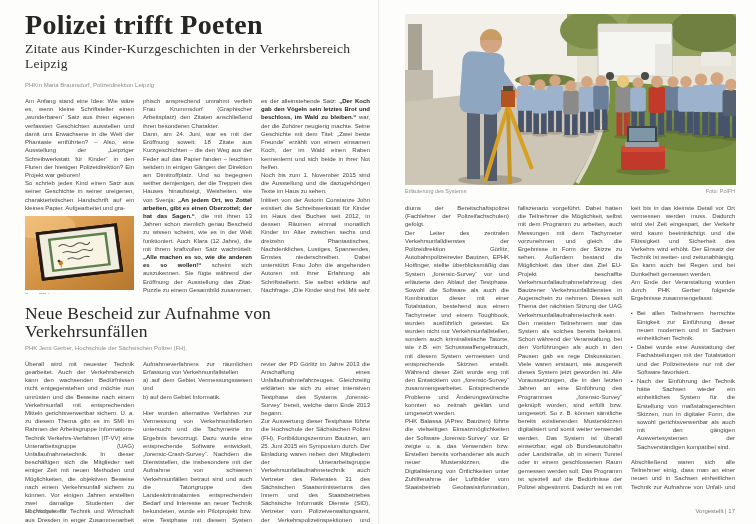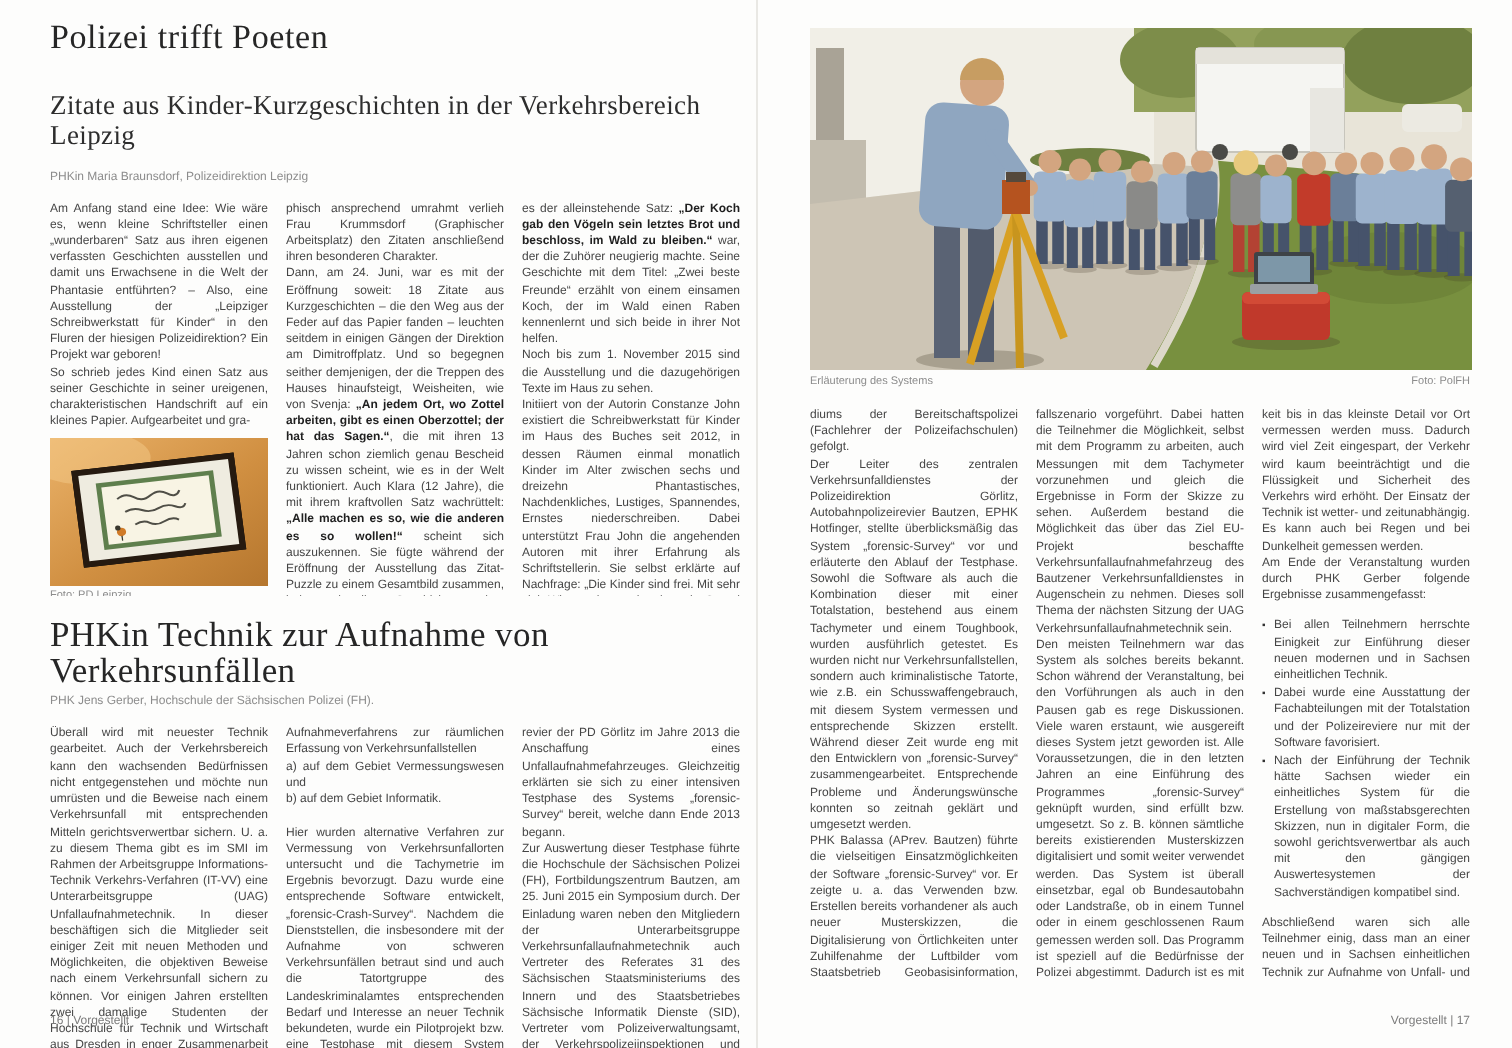--- a/index.html
+++ b/index.html
@@ -10,22 +10,22 @@
     font-family:"Liberation Sans","DejaVu Sans",sans-serif;
     color:#434343;
   }
   .spread { display:flex; width:756px; height:524px; }
   .page { width:378px; height:524px; position:relative; overflow:hidden; background:#fdfdfc; }
   .page-left  { padding:10px 8px 0 25px; }
   .page-right { padding:14px 21px 0 26px; border-left:1px solid #e9e8e4; }
 
   .title-main {
     font-family:"Liberation Serif","DejaVu Serif",serif;
-    font-weight:400; font-size:17px; letter-spacing:.3px;
-    color:#262626; margin:0 0 18px 0; line-height:1.05;
+    font-weight:700; font-size:28px; letter-spacing:.3px;
+    color:#262626; margin:0 0 3px 0; line-height:1.05;
   }
   .subtitle {
     font-family:"Liberation Serif","DejaVu Serif",serif;
     font-weight:500; font-size:13.5px; letter-spacing:.2px;
     color:#2d2d2d; margin:0 0 10px 0; line-height:1.1;
   }
   .title-second {
     font-family:"Liberation Serif","DejaVu Serif",serif;
     font-weight:500; font-size:17.5px; letter-spacing:.2px;
     color:#262626; margin:10px 0 4px 0; line-height:1.05;
@@ -114,21 +114,21 @@
         </div>
         <div class="col">
           <p><span>es der alleinstehende Satz: </span><span class="seg-bold">„Der Koch gab den Vögeln sein letztes Brot und beschloss, im Wald zu bleiben.“</span><span> war, der die Zuhörer neugierig machte. Seine Geschichte mit dem Titel: „Zwei beste Freunde“ erzählt von einem einsamen Koch, der im Wald einen Raben kennenlernt und sich beide in ihrer Not helfen.
 Noch bis zum 1. November 2015 sind die Ausstellung und die dazugehörigen Texte im Haus zu sehen.
 Initiiert von der Autorin Constanze John existiert die Schreibwerkstatt für Kinder im Haus des Buches seit 2012, in dessen Räumen einmal monatlich Kinder im Alter zwischen sechs und dreizehn Phantastisches, Nachdenkliches, Lustiges, Spannendes, Ernstes niederschreiben. Dabei unterstützt Frau John die angehenden Autoren mit ihrer Erfahrung als Schriftstellerin. Sie selbst erklärte auf Nachfrage: „Die Kinder sind frei. Mit sehr viel Witz und manchmal auch Grusel werden wichtige Dinge angesprochen.“ Infos auch im Internet bei </span></p>
         </div>
       </div>
     </article>
 
     <article>
-      <h1 class="title-second">PHKin Technik zur Aufnahme von Verkehrsunfällen</h1>
+      <h1 class="title-second">Neue Bescheid zur Aufnahme von Verkehrsunfällen</h1>
       <div class="byline">PHK Jens Gerber, Hochschule der Sächsischen Polizei (FH).</div>
       <div class="cols cols-a2">
         <div class="col">
           <p><span>Überall wird mit neuester Technik gearbeitet. Auch der Verkehrsbereich kann den wachsenden Bedürfnissen nicht entgegenstehen und möchte nun umrüsten und die Beweise nach einem Verkehrsunfall mit entsprechenden Mitteln gerichtsverwertbar sichern. U. a. zu diesem Thema gibt es im SMI im Rahmen der Arbeitsgruppe Informations-Technik Verkehrs-Verfahren (IT-VV) eine Unterarbeitsgruppe (UAG) Unfallaufnahmetechnik. In dieser beschäftigen sich die Mitglieder seit einiger Zeit mit neuen Methoden und Möglichkeiten, die objektiven Beweise nach einem Verkehrsunfall sichern zu können. Vor einigen Jahren erstellten zwei damalige Studenten der Hochschule für Technik und Wirtschaft aus Dresden in enger Zusammenarbeit mit der Polizei zwei Diplomarbeiten. Dabei ging es um die Entwicklung eines digitalen</span></p>
         </div>
         <div class="col">
           <p><span>Aufnahmeverfahrens zur räumlichen Erfassung von Verkehrsunfallstellen
 a) auf dem Gebiet Vermessungswesen und
 b) auf dem Gebiet Informatik.
 

